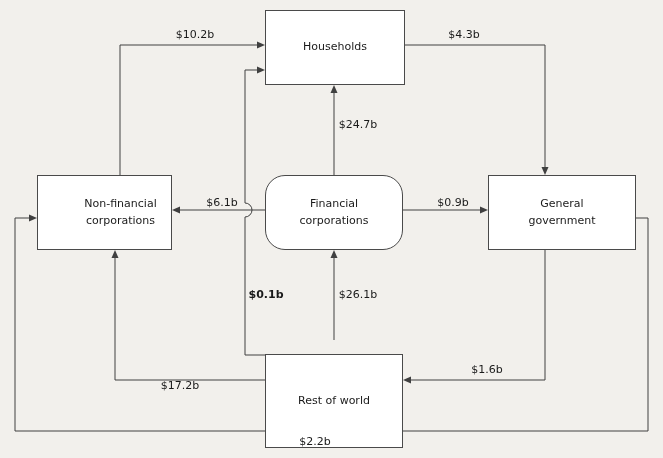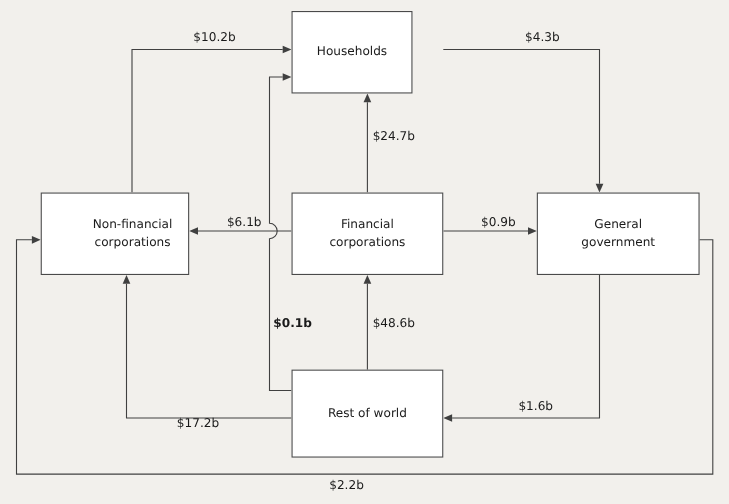--- a/index.html
+++ b/index.html
@@ -87,56 +87,56 @@
       <polygon class="ah" points="403,380 411,376.5 411,383.5"></polygon>
     </g>
 
     <g>
       <path class="ln" d="M628 218 H648 V431 H15 V218 H29"></path>
       <polygon class="ah" points="37,218 29,214.5 29,221.5"></polygon>
     </g>
 
   </svg>
 
-  <div class="node" style="left:265px;top:10px;width:110px;height:75px;">
+  <div class="node" style="left:265px;top:10px;width:140px;height:75px;">
     <span class="node-label">Households</span>
   </div>
 
   <div class="node" style="left:37px;top:175px;width:135px;height:75px;padding-left:32px;">
     <span class="node-label">Non-financial
 corporations</span>
   </div>
 
-  <div class="node" style="left:265px;top:175px;width:138px;height:75px;">
+  <div class="node" style="left:265px;top:175px;width:138px;height:75px;border-radius:20px;">
     <span class="node-label">Financial
 corporations</span>
   </div>
 
   <div class="node" style="left:488px;top:175px;width:148px;height:75px;">
     <span class="node-label">General
 government</span>
   </div>
 
-  <div class="node" style="left:265px;top:336px;width:138px;height:80px;">
+  <div class="node" style="left:265px;top:354px;width:138px;height:94px;">
     <span class="node-label">Rest of world</span>
   </div>
 
   <span class="flow-label" style="left:183px;top:34px;margin-left:12px;">$10.2b</span>
 
-  <span class="flow-label" style="left:493px;top:34px;">$4.3b</span>
+  <span class="flow-label" style="left:464px;top:34px;">$4.3b</span>
 
   <span class="flow-label" style="left:358px;top:124px;">$24.7b</span>
 
   <span class="flow-label" style="left:222px;top:202px;">$6.1b</span>
 
   <span class="flow-label" style="left:453px;top:202px;">$0.9b</span>
 
   <span class="flow-label" style="left:266px;top:294px;font-weight:bold;">$0.1b</span>
 
-  <span class="flow-label" style="left:358px;top:294px;">$48.6b</span>
+  <span class="flow-label" style="left:358px;top:294px;">$26.1b</span>
 
   <span class="flow-label" style="left:180px;top:385px;">$17.2b</span>
 
   <span class="flow-label" style="left:487px;top:369px;">$1.6b</span>
 
   <span class="flow-label" style="left:315px;top:441px;">$2.2b</span>
 
 </div>
 
 </body></html>

